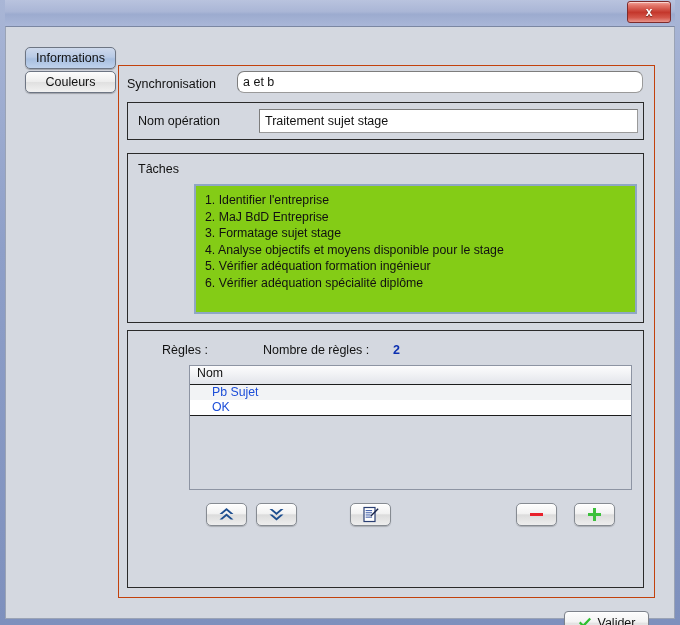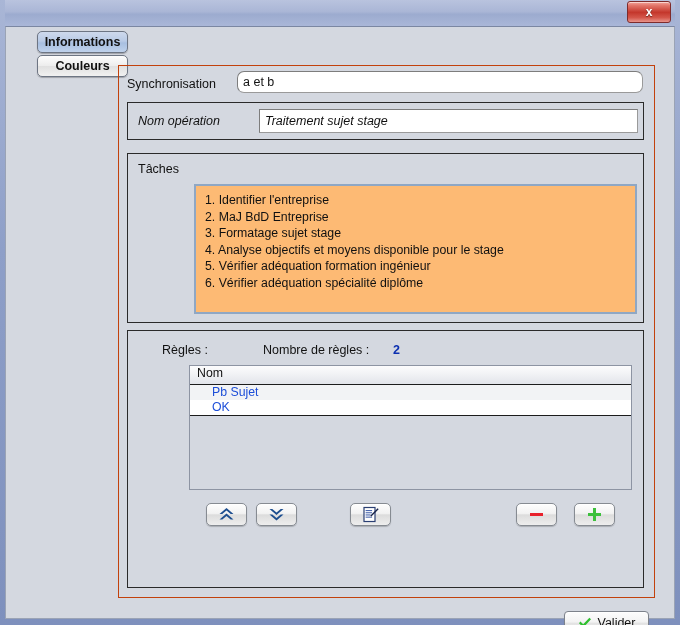--- a/index.html
+++ b/index.html
@@ -67,26 +67,25 @@
     height: 593px;
     background: #d4d8e0;
     border: 1px solid #9aa3b5;
     border-top: 1px solid #7b87a2;
     box-sizing: border-box;
   }
 
   
   #tabstrip {
     position: absolute;
-    left: 12px; top: 0;
+    left: 0; top: 0;
     width: 113px;
     height: 100%;
-    padding-top: 4px;
-    box-sizing: border-box;
-    font-weight: bold;
+    padding-top: 20px;
+    box-sizing: border-box;
   }
   .tab {
     display: block;
     width: 91px;
     margin: 0 0 2px 19px;
     height: 22px;
     line-height: 21px;
     text-align: center;
     font-size: 12.5px;
     color: #111;
@@ -143,32 +142,32 @@
     cursor: text;
     overflow: hidden;
     white-space: nowrap;
   }
 
   
   #sync-label { left: 8px; top: 11px; }
   #sync-input { left: 118px; top: 5px; width: 406px; height: 22px; border-radius: 7px; }
 
   
-  #nom-group { left: 8px; top: 36px; width: 517px; height: 38px; font-style: italic; }
+  #nom-group { left: 8px; top: 36px; width: 517px; height: 38px; }
   #nom-label { left: 10px; top: 11px; }
   #nom-input { left: 131px; top: 6px; width: 379px; height: 24px; }
 
   
   #taches-group { left: 8px; top: 87px; width: 517px; height: 170px; }
   #taches-label { left: 10px; top: 8px; }
   #taches-box {
     position: absolute;
     left: 66px; top: 30px;
     width: 443px; height: 130px;
-    background: #fdba74;
+    background: #84cc16;
     border: 2px solid #8fa7c4;
     box-sizing: border-box;
     padding: 6px 0 0 9px;
     overflow: hidden;
   }
   .task-line {
     font-size: 12.3px;
     color: #111;
     line-height: 16.5px;
     white-space: nowrap;

